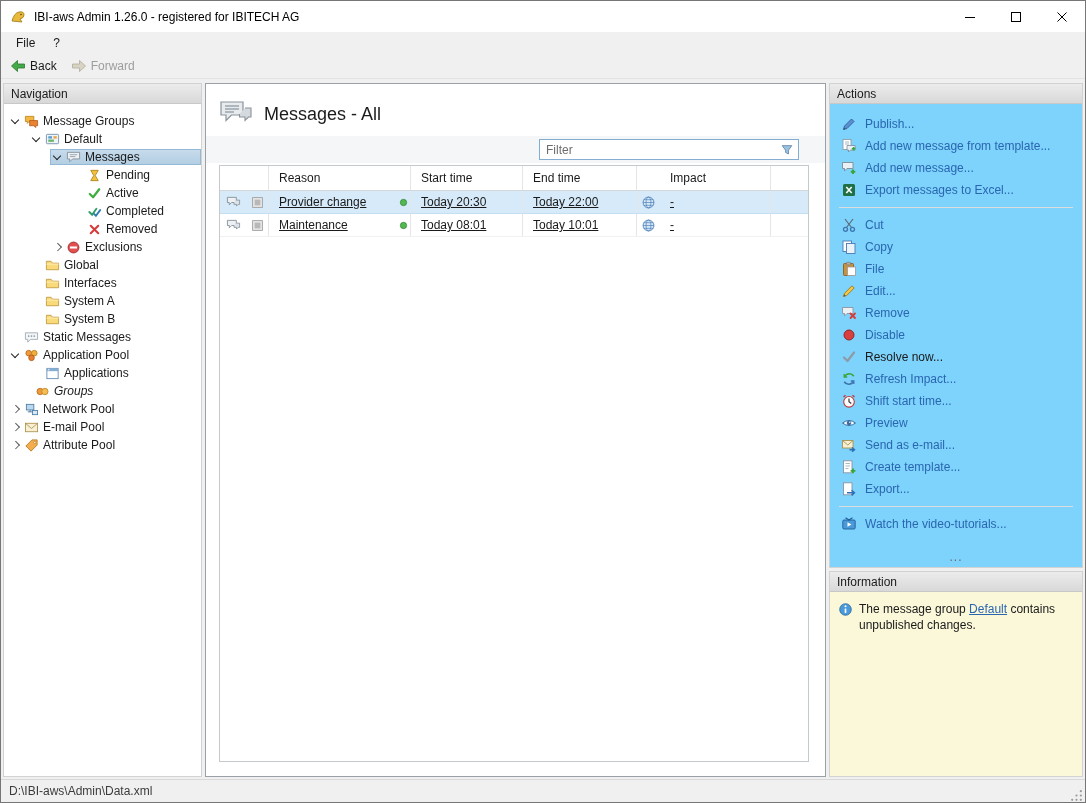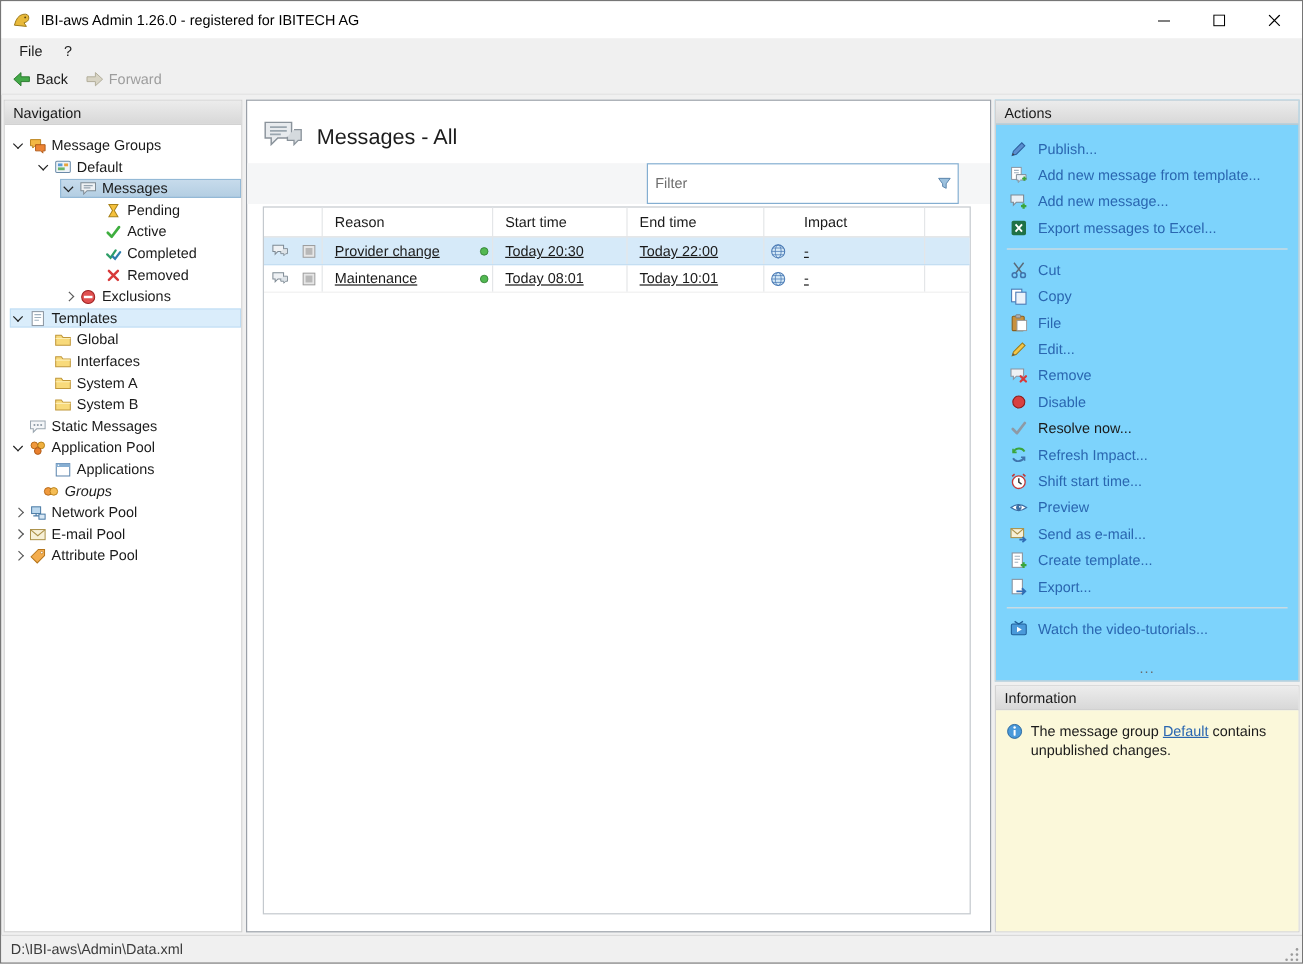--- a/index.html
+++ b/index.html
@@ -46,21 +46,21 @@
   .chevron.expanded::before{content:"";position:absolute;left:4px;top:4px;width:5px;height:5px;border-right:1.4px solid #222;border-bottom:1.4px solid #222;transform:rotate(45deg);}
   .tree-icon{width:15px;height:15px;margin-right:4px;}
   .tree-label{white-space:nowrap;padding-right:5px;}
 
   
   .main-panel{flex:1;background:#fff;border:1px solid #9aa0a8;display:flex;flex-direction:column;min-width:0;}
   .main-header{flex:0 0 52px;display:flex;align-items:center;gap:11px;padding:8px 0 0 13px;}
   .main-title-icon{width:34px;height:30px;}
   .main-title{font-size:18px;font-weight:400;color:#1c1c1c;}
   .filter-strip{flex:0 0 27px;background:#f5f6f7;display:flex;align-items:center;justify-content:flex-end;padding-right:26px;}
-  .filter-box{width:260px;height:34px;background:#fff;border:1px solid #84aed1;display:flex;align-items:center;}
+  .filter-box{width:260px;height:21px;background:#fff;border:1px solid #84aed1;display:flex;align-items:center;}
   .filter-input{flex:1;min-width:0;border:0;outline:0;background:transparent;font:inherit;padding:0 6px;color:#1a1a1a;}
   .filter-input::placeholder{color:#6d6d6d;}
   .funnel-btn{width:22px;height:19px;display:flex;align-items:center;justify-content:center;}
   .funnel-btn .f-ic{width:14px;height:14px;}
 
   .grid{flex:1;margin:2px 16px 14px 13px;border:1px solid #c4c9ce;display:flex;flex-direction:column;min-height:0;background:#fff;}
   .grid-header,.grid-row{display:grid;grid-template-columns:26px 22px 128px 14px 112px 114px 24px 110px 1fr;}
   .grid-header{flex:0 0 25px;border-bottom:1px solid #d4d7da;}
   .gh-cell{display:flex;align-items:center;padding-left:10px;color:#1a1a1a;white-space:nowrap;}
   .gh-cell.no-pad{padding-left:0;}
@@ -253,32 +253,20 @@
         <div class="tree-row" style="padding-left: 46px;">
           <div class="tree-inner">
             <span class="chevron collapsed"></span>
             <span class="tree-icon" data-icon="exclusions">
               <svg viewBox="0 0 16 16">
                 <circle cx="8" cy="8" r="5.8" fill="#e05050" stroke="#9e2020" stroke-width="0.9"></circle>
                 <rect x="4.2" y="6.9" width="7.6" height="2.2" fill="#fff"></rect>
               </svg>
             </span>
             <span class="tree-label">Exclusions</span>
-          </div>
-        </div>
-        <div class="tree-row" style="padding-left: 4px;">
-          <div class="tree-inner sel-secondary">
-            <span class="chevron expanded"></span>
-            <span class="tree-icon" data-icon="templates">
-              <svg viewBox="0 0 16 16">
-                <rect x="3" y="1.8" width="10" height="12.4" fill="#fff" stroke="#8a94a0" stroke-width="0.9"></rect>
-                <path d="M5 4.5 h6 M5 7 h6 M5 9.5 h4" stroke="#9fb0be" stroke-width="1" fill="none"></path>
-              </svg>
-            </span>
-            <span class="tree-label">Templates</span>
           </div>
         </div>
         <div class="tree-row" style="padding-left: 25px;">
           <div class="tree-inner">
             <span class="chevron none"></span>
             <span class="tree-icon" data-icon="folder">
               <svg viewBox="0 0 16 16">
                 <path d="M1.5 3.5 h5 l1.5 2 h6.5 v7 h-13 z" fill="#f8da7b" stroke="#c0973a" stroke-width="0.9"></path>
                 <path d="M1.5 6.5 h13" stroke="#fdeeb5" stroke-width="1"></path>
               </svg>

